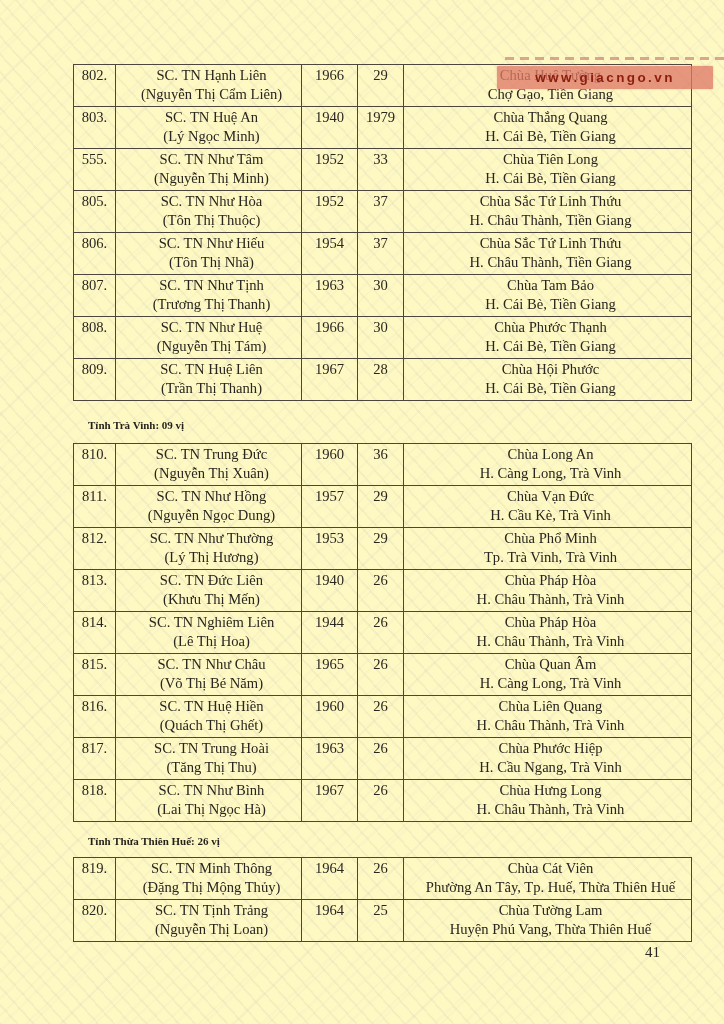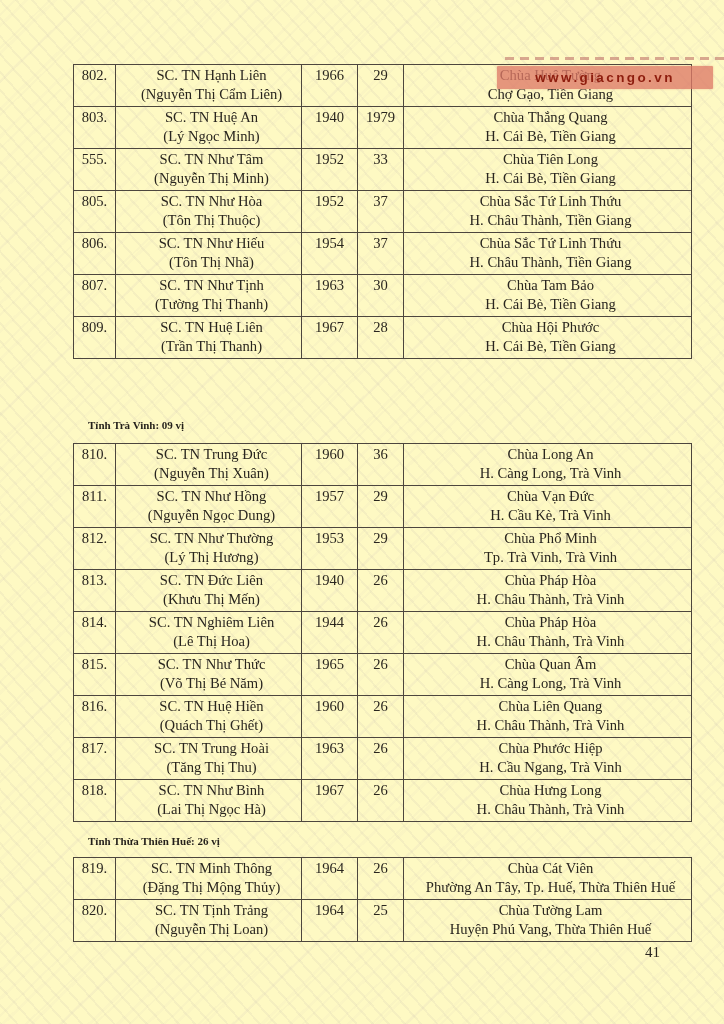--- a/index.html
+++ b/index.html
@@ -150,26 +150,39 @@
         <td class="c-val">37</td>
         <td class="c-temple">
           <div>Chùa Sắc Tứ Linh Thứu</div>
           <div>H. Châu Thành, Tiền Giang</div>
         </td>
       </tr>
       <tr>
         <td class="c-no">807.</td>
         <td class="c-name">
           <div>SC. TN Như Tịnh</div>
-          <div>(Tường Thị Thanh)</div>
+          <div>(Trương Thị Thanh)</div>
         </td>
         <td class="c-year">1963</td>
         <td class="c-val">30</td>
         <td class="c-temple">
           <div>Chùa Tam Bảo</div>
+          <div>H. Cái Bè, Tiền Giang</div>
+        </td>
+      </tr>
+      <tr>
+        <td class="c-no">808.</td>
+        <td class="c-name">
+          <div>SC. TN Như Huệ</div>
+          <div>(Nguyễn Thị Tám)</div>
+        </td>
+        <td class="c-year">1966</td>
+        <td class="c-val">30</td>
+        <td class="c-temple">
+          <div>Chùa Phước Thạnh</div>
           <div>H. Cái Bè, Tiền Giang</div>
         </td>
       </tr>
       <tr>
         <td class="c-no">809.</td>
         <td class="c-name">
           <div>SC. TN Huệ Liên</div>
           <div>(Trần Thị Thanh)</div>
         </td>
         <td class="c-year">1967</td>
@@ -254,21 +267,21 @@
         <td class="c-year">1944</td>
         <td class="c-val">26</td>
         <td class="c-temple">
           <div>Chùa Pháp Hòa</div>
           <div>H. Châu Thành, Trà Vinh</div>
         </td>
       </tr>
       <tr>
         <td class="c-no">815.</td>
         <td class="c-name">
-          <div>SC. TN Như Thức</div>
+          <div>SC. TN Như Châu</div>
           <div>(Võ Thị Bé Năm)</div>
         </td>
         <td class="c-year">1965</td>
         <td class="c-val">26</td>
         <td class="c-temple">
           <div>Chùa Quan Âm</div>
           <div>H. Càng Long, Trà Vinh</div>
         </td>
       </tr>
       <tr>

